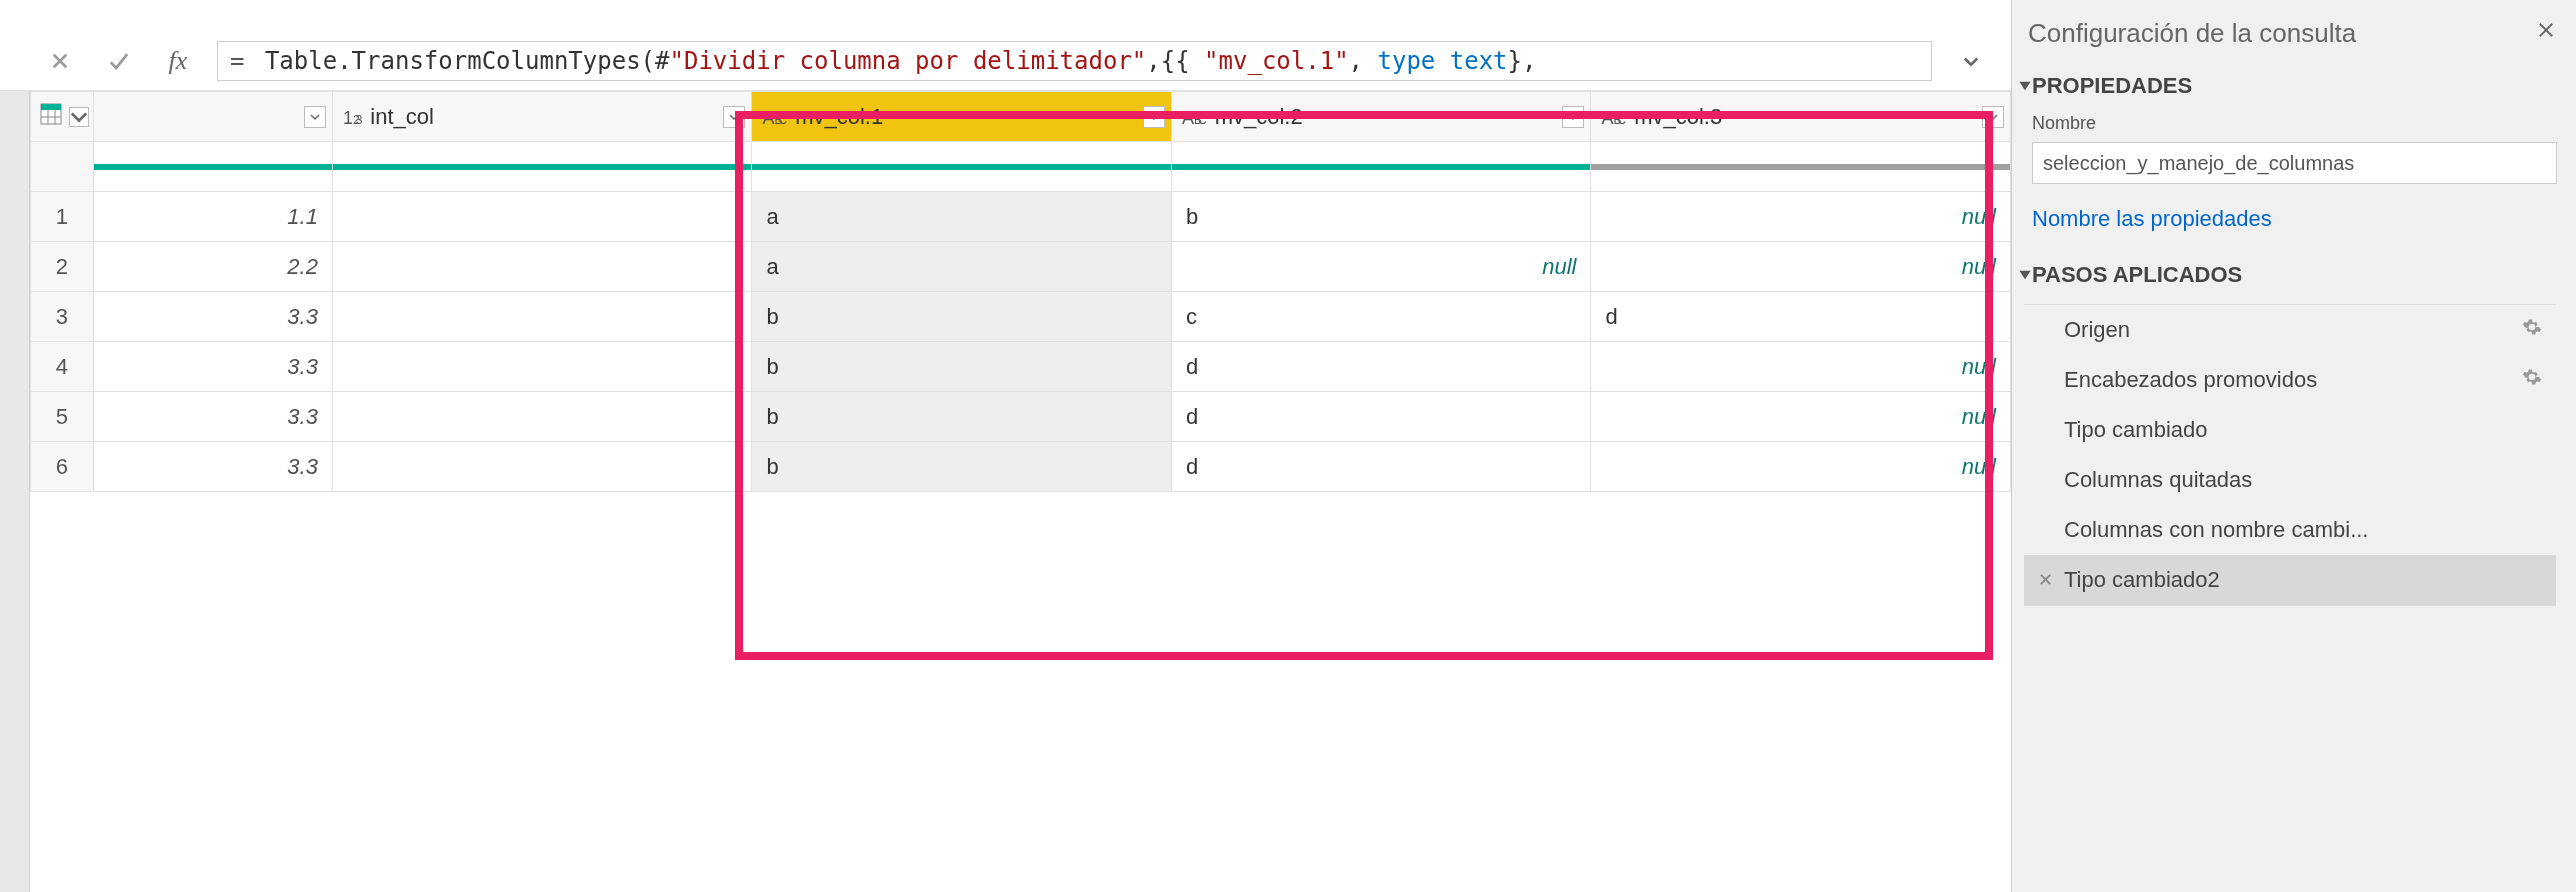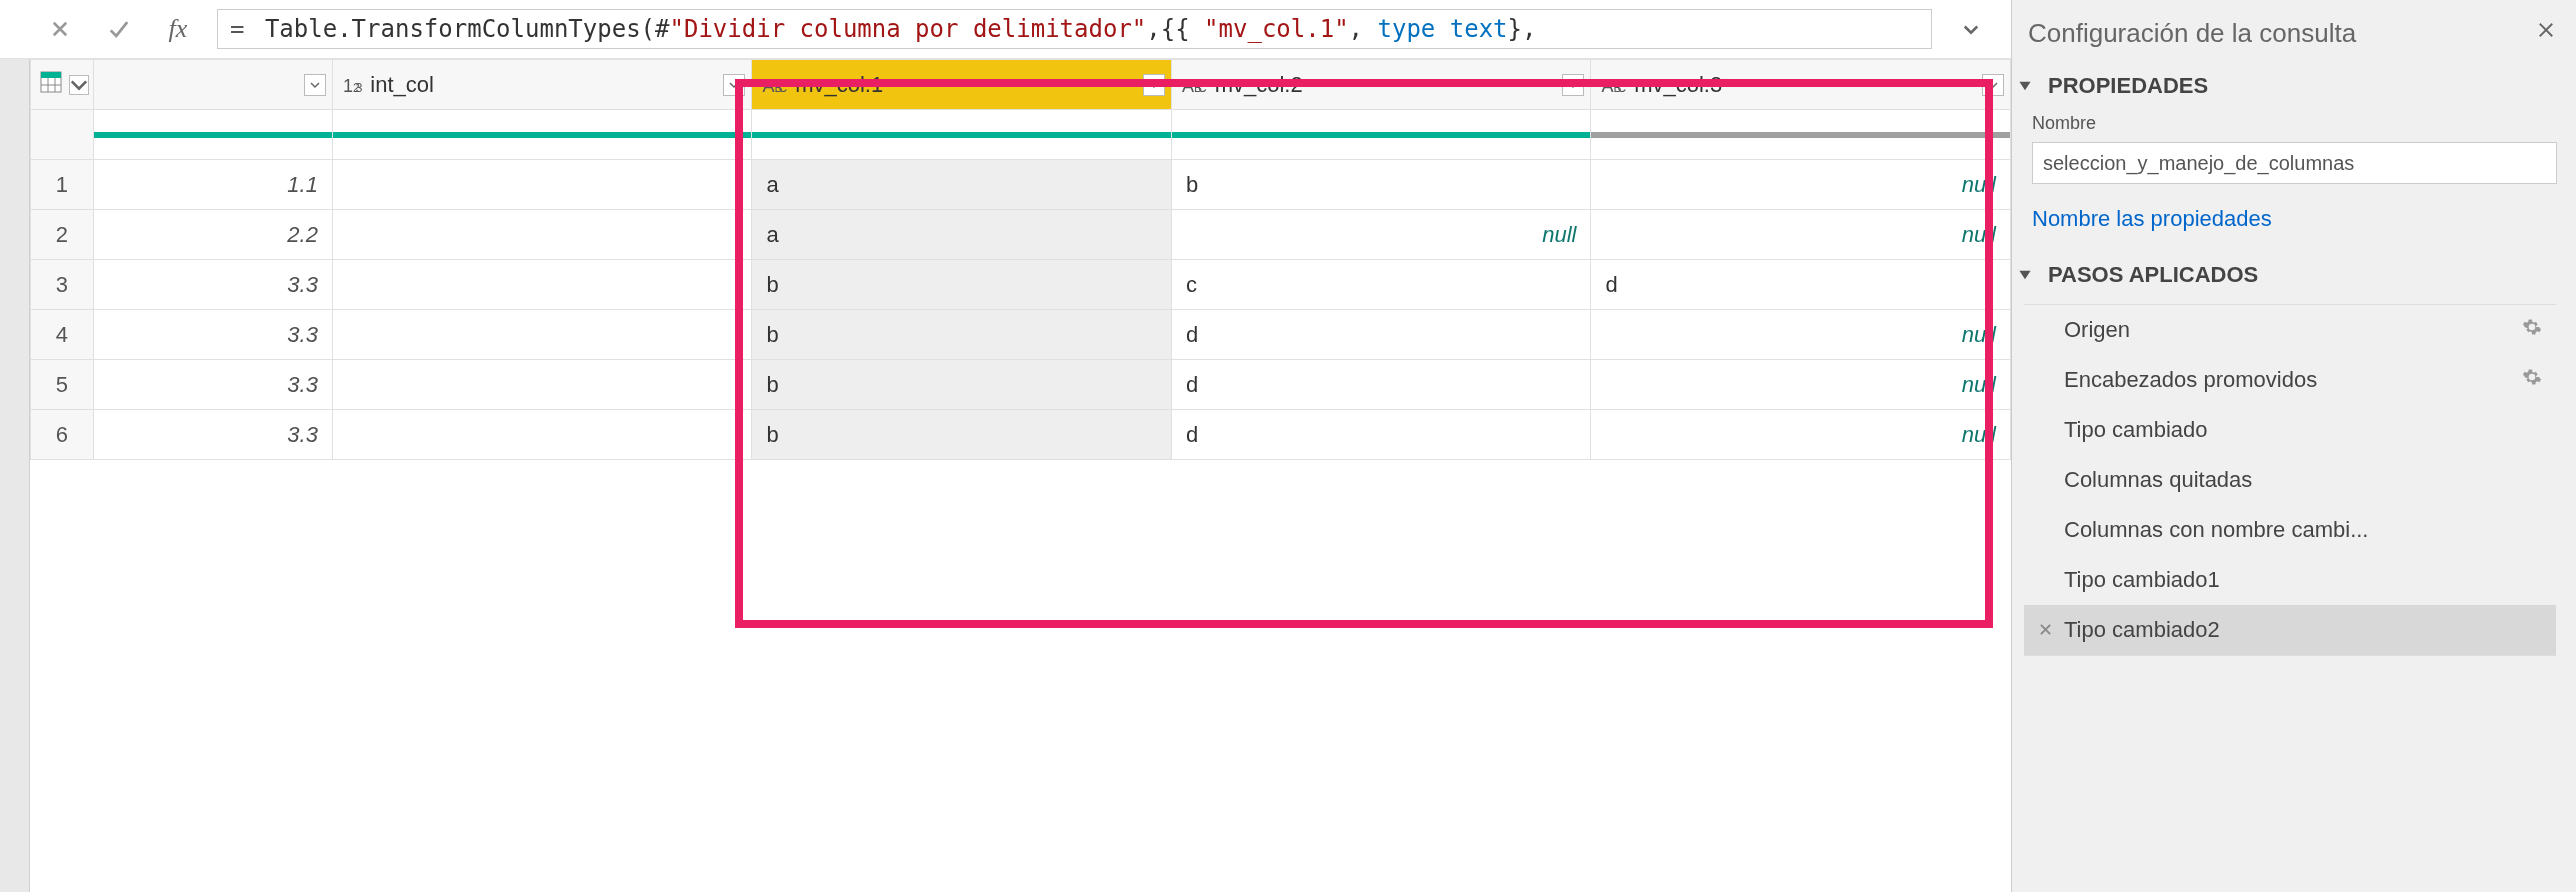--- a/index.html
+++ b/index.html
@@ -2,21 +2,21 @@
 <html><head>
 <meta charset="utf-8">
 <style>
   * { box-sizing: border-box; }
   html, body { margin: 0; padding: 0; font-family: "Segoe UI", Arial, sans-serif; font-size: 14px; color: #333; background: #f5f5f5; }
   .app { display: flex; width: 2576px; height: 893px; background: #fff; }
   .main { flex: 1; display: flex; flex-direction: column; border-right: 1px solid #ccc; background: #fff; }
   .sidebar { width: 564px; background: #f0f0f0; padding: 12px 20px 0 0; position: relative; }
 
   
-  .formula-row { display: flex; align-items: center; height: 59px; padding: 10px 20px 10px 40px; gap: 19px; border-bottom: 1px solid #e2e2e2; }
+  .formula-row { display: flex; align-items: center; height: 59px; padding: 10px 20px 10px 40px; gap: 19px; border-bottom: 1px solid #e2e2e2; margin-top: 32px; }
   .fbtn { width: 40px; height: 40px; display: flex; align-items: center; justify-content: center; border: 1px solid transparent; color: #666; }
   .fx { font-style: italic; font-family: "Times New Roman", serif; font-size: 26px; color: #666; }
   .formula-box { flex: 1; height: 40px; border: 1px solid #ccc; background: #fff; display: flex; align-items: center; padding: 0 12px; font-family: Consolas, monospace; font-size: 24px; color: #444; white-space: pre; overflow: hidden; }
   .formula-box .eq { color: #555; margin-right: 6px; }
   .formula-box .kw { color: #333; }
   .formula-box .str { color: #a31515; }
   .formula-box .ty { color: #0070c0; }
   .expand-btn { width: 40px; height: 40px; display: flex; align-items: center; justify-content: center; color: #666; }
 
   
@@ -42,21 +42,21 @@
   td.cell.num { text-align: right; font-style: italic; color: #505050; }
   td.cell.txt { text-align: left; }
   td.cell.selcol { background: #eee; }
   td.cell .nullv { font-style: italic; color: #0f766e; float: right; }
   
   .highlight-box { position: absolute; border: 8px solid #e91e63; pointer-events: none; top: 20px; left: 705px; width: 1258px; height: 549px; }
 
   
   .side-title { font-size: 26px; color: #666; padding: 6px 0 18px 16px; }
   .close-x { position: absolute; right: 20px; top: 16px; color: #666; font-size: 26px; }
-  .section-header { display: flex; align-items: center; gap: 16px; font-weight: bold; font-size: 22px; color: #444; padding: 6px 0 10px 6px; }
+  .section-header { display: flex; align-items: center; gap: 0; font-weight: bold; font-size: 22px; color: #444; padding: 6px 0 10px 6px; }
   .section-header svg { width: 14px; height: 14px; }
   .label { font-size: 18px; color: #555; padding: 4px 0 8px 20px; }
   .name-input { margin: 0 0 16px 20px; width: 525px; height: 42px; border: 1px solid #ccc; background: #fff; padding: 0 10px; font-size: 20px; color: #555; }
   .link { color: #0066cc; font-size: 22px; padding: 6px 0 24px 20px; display: block; text-decoration: none; }
   .steps { margin: 6px 0 0 12px; border: 1px solid #ddd; border-left: none; border-right: none; }
   .step { display: flex; align-items: center; height: 50px; padding: 0 12px 0 40px; font-size: 22px; color: #444; position: relative; }
   .step.active { background: #d8d8d8; }
   .step .gear { position: absolute; right: 14px; color: #888; }
   .step .xmark { position: absolute; left: 14px; color: #888; font-size: 18px; }
 
@@ -272,23 +272,20 @@
         </div>
         <div class="step">
           <span>Tipo cambiado</span>
         </div>
         <div class="step">
           <span>Columnas quitadas</span>
         </div>
         <div class="step">
           <span>Columnas con nombre cambi...</span>
         </div>
-        <div class="step">
-          <span>Tipo cambiado1</span>
-        </div>
         <div class="step active">
           <span class="xmark">✕</span>
           <span>Tipo cambiado2</span>
         </div>
       </div>
   </div>
 </div>
 
 
 </body></html>

